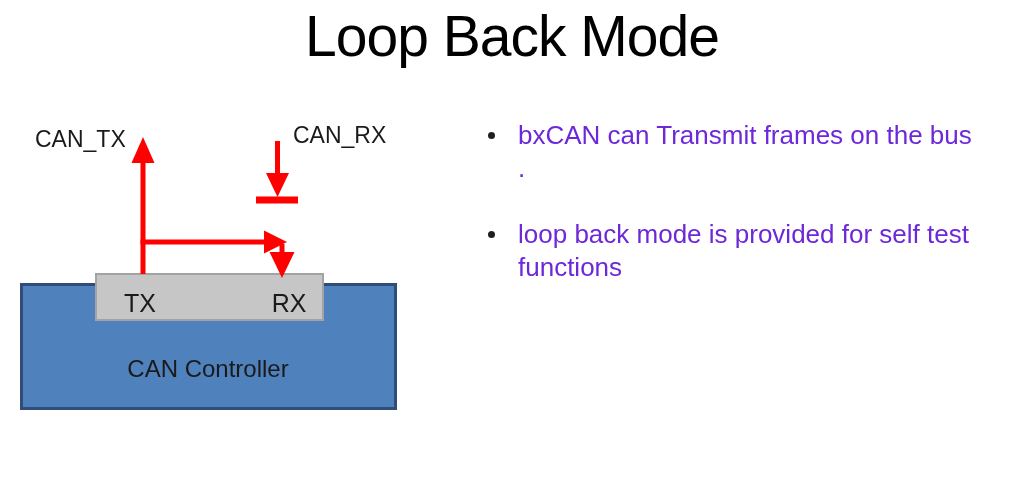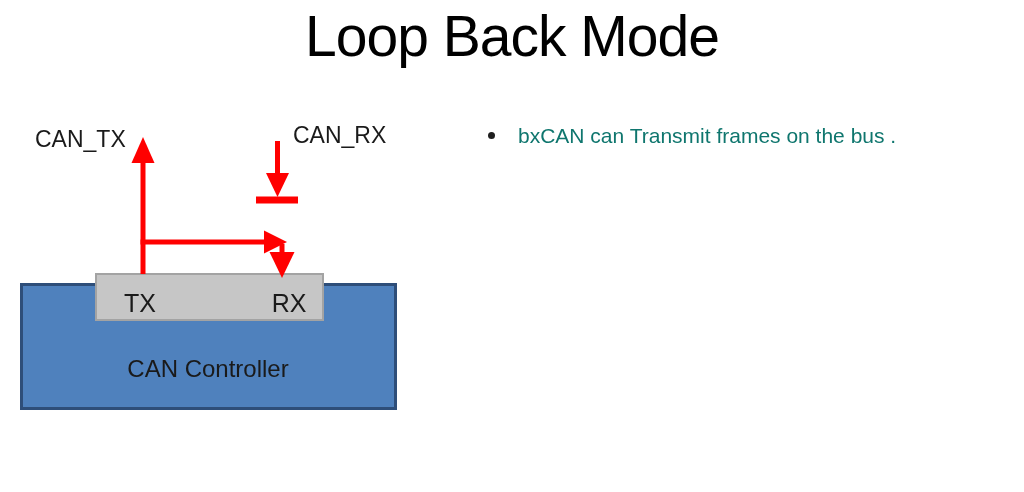--- a/index.html
+++ b/index.html
@@ -40,23 +40,23 @@
     left: 486px;
     top: 119px;
     width: 492px;
     margin: 0;
     padding: 0;
     list-style: none;
   }
   .bullets li {
     position: relative;
     padding-left: 32px;
-    font-size: 21px;
+    font-size: 26px;
     line-height: 33px;
-    color: #0f766e;
+    color: #6d28d9;
     max-width: 455px;
   }
   .bullets li + li { margin-top: 33px; }
   .bullets .dot {
     position: absolute;
     left: 2px;
     top: 13px;
     width: 7px;
     height: 7px;
     border-radius: 50%;
@@ -91,15 +91,16 @@
     <line x1="282" y1="144" x2="282" y2="154" stroke-width="5" stroke="#FF0000"></line>
     <polygon points="282,178 269.5,152 294.5,152" fill="#FF0000"></polygon>
 
     <line x1="277.5" y1="41" x2="277.5" y2="78" stroke-width="5" stroke="#FF0000"></line>
     <polygon points="277.5,97 266,73 289,73" fill="#FF0000"></polygon>
     <line x1="256" y1="100" x2="298" y2="100" stroke-width="7" stroke="#FF0000"></line>
   </svg>
 
   <ul class="bullets">
       <li><span class="dot"></span><span>bxCAN can Transmit frames on the bus .</span></li>
+      <li><span class="dot"></span><span>loop back mode is provided for self test functions</span></li>
     </ul>
 
 </div>
 
 </body></html>

